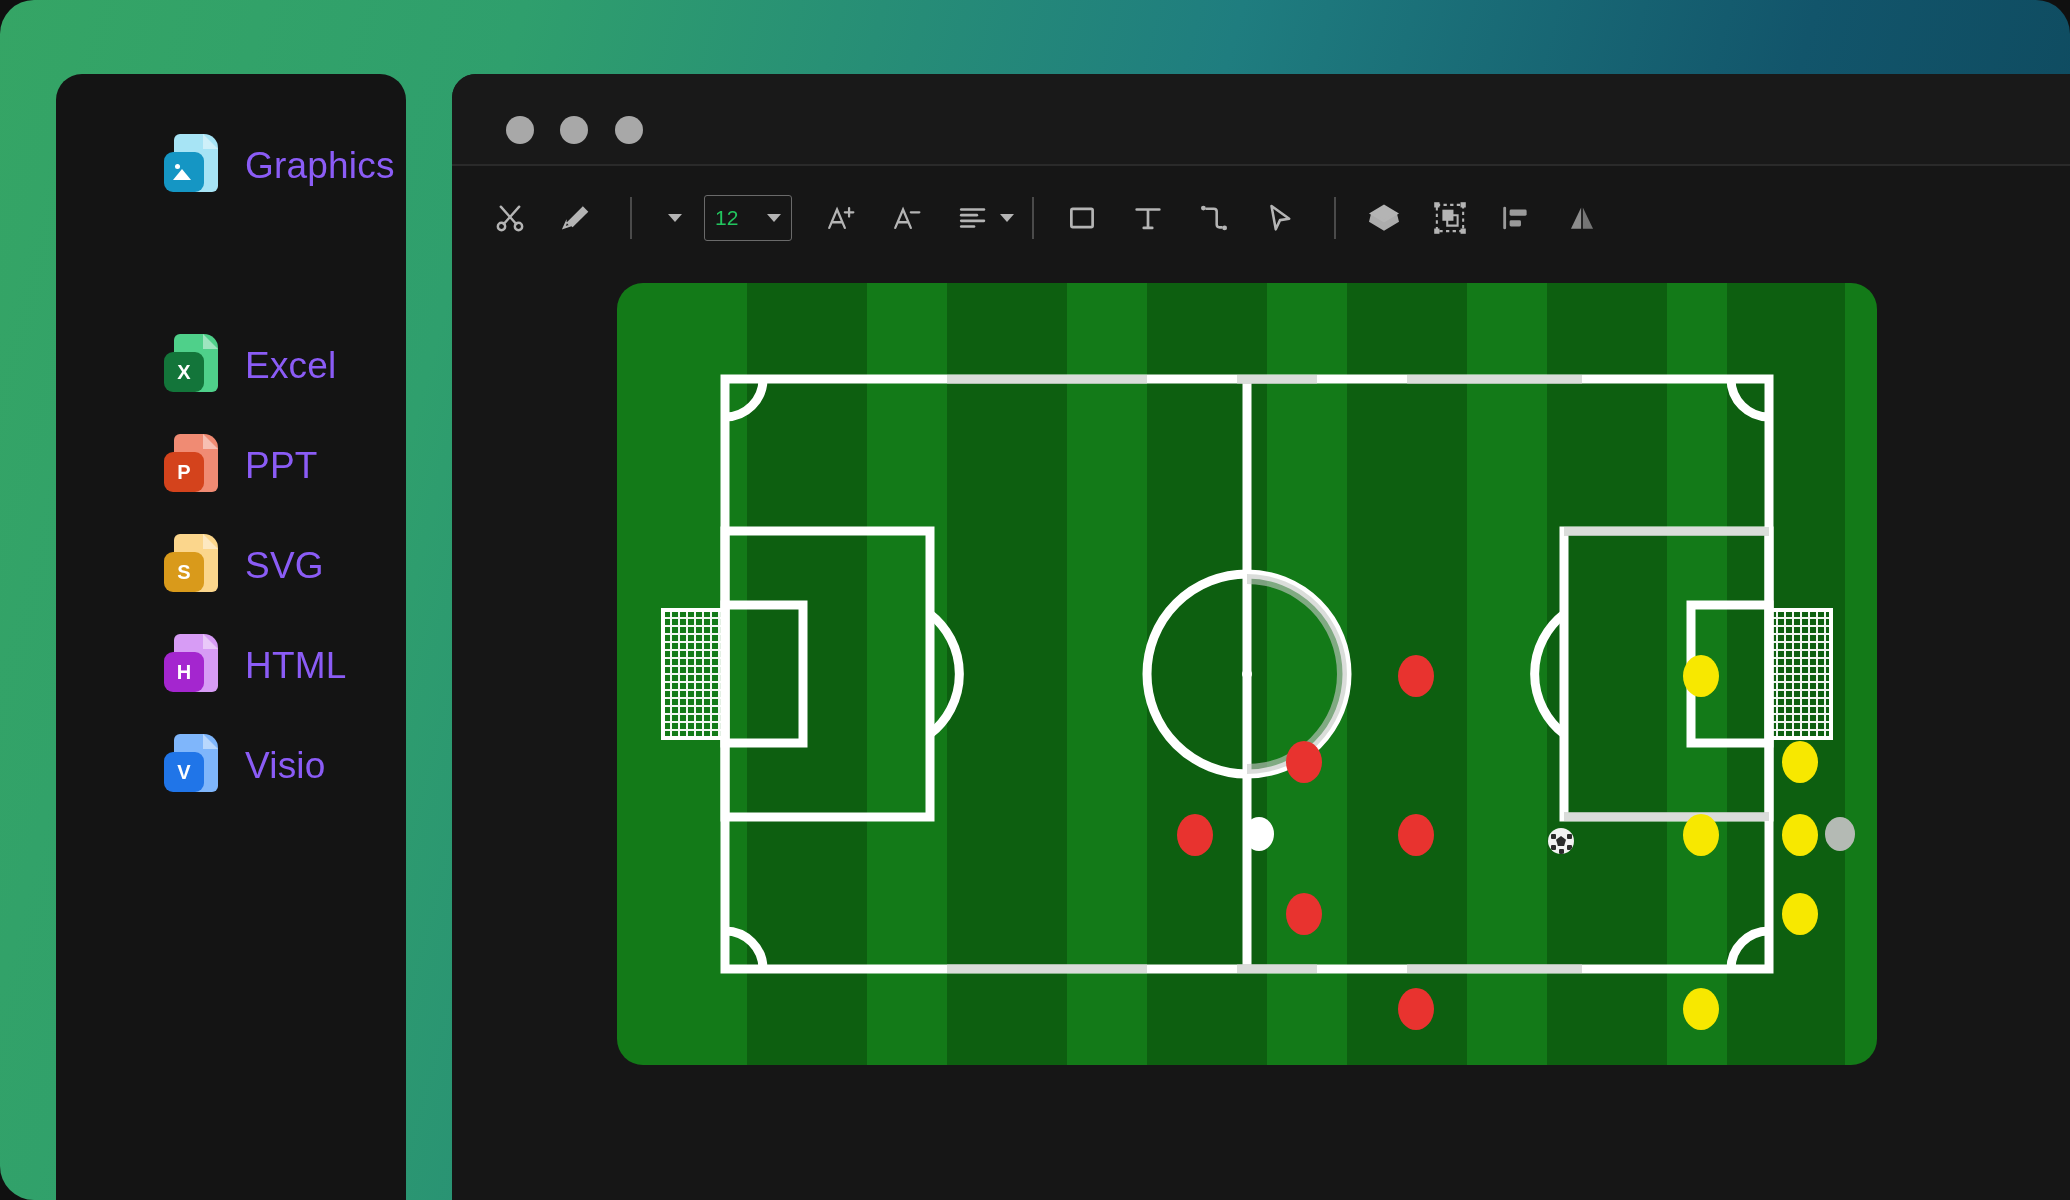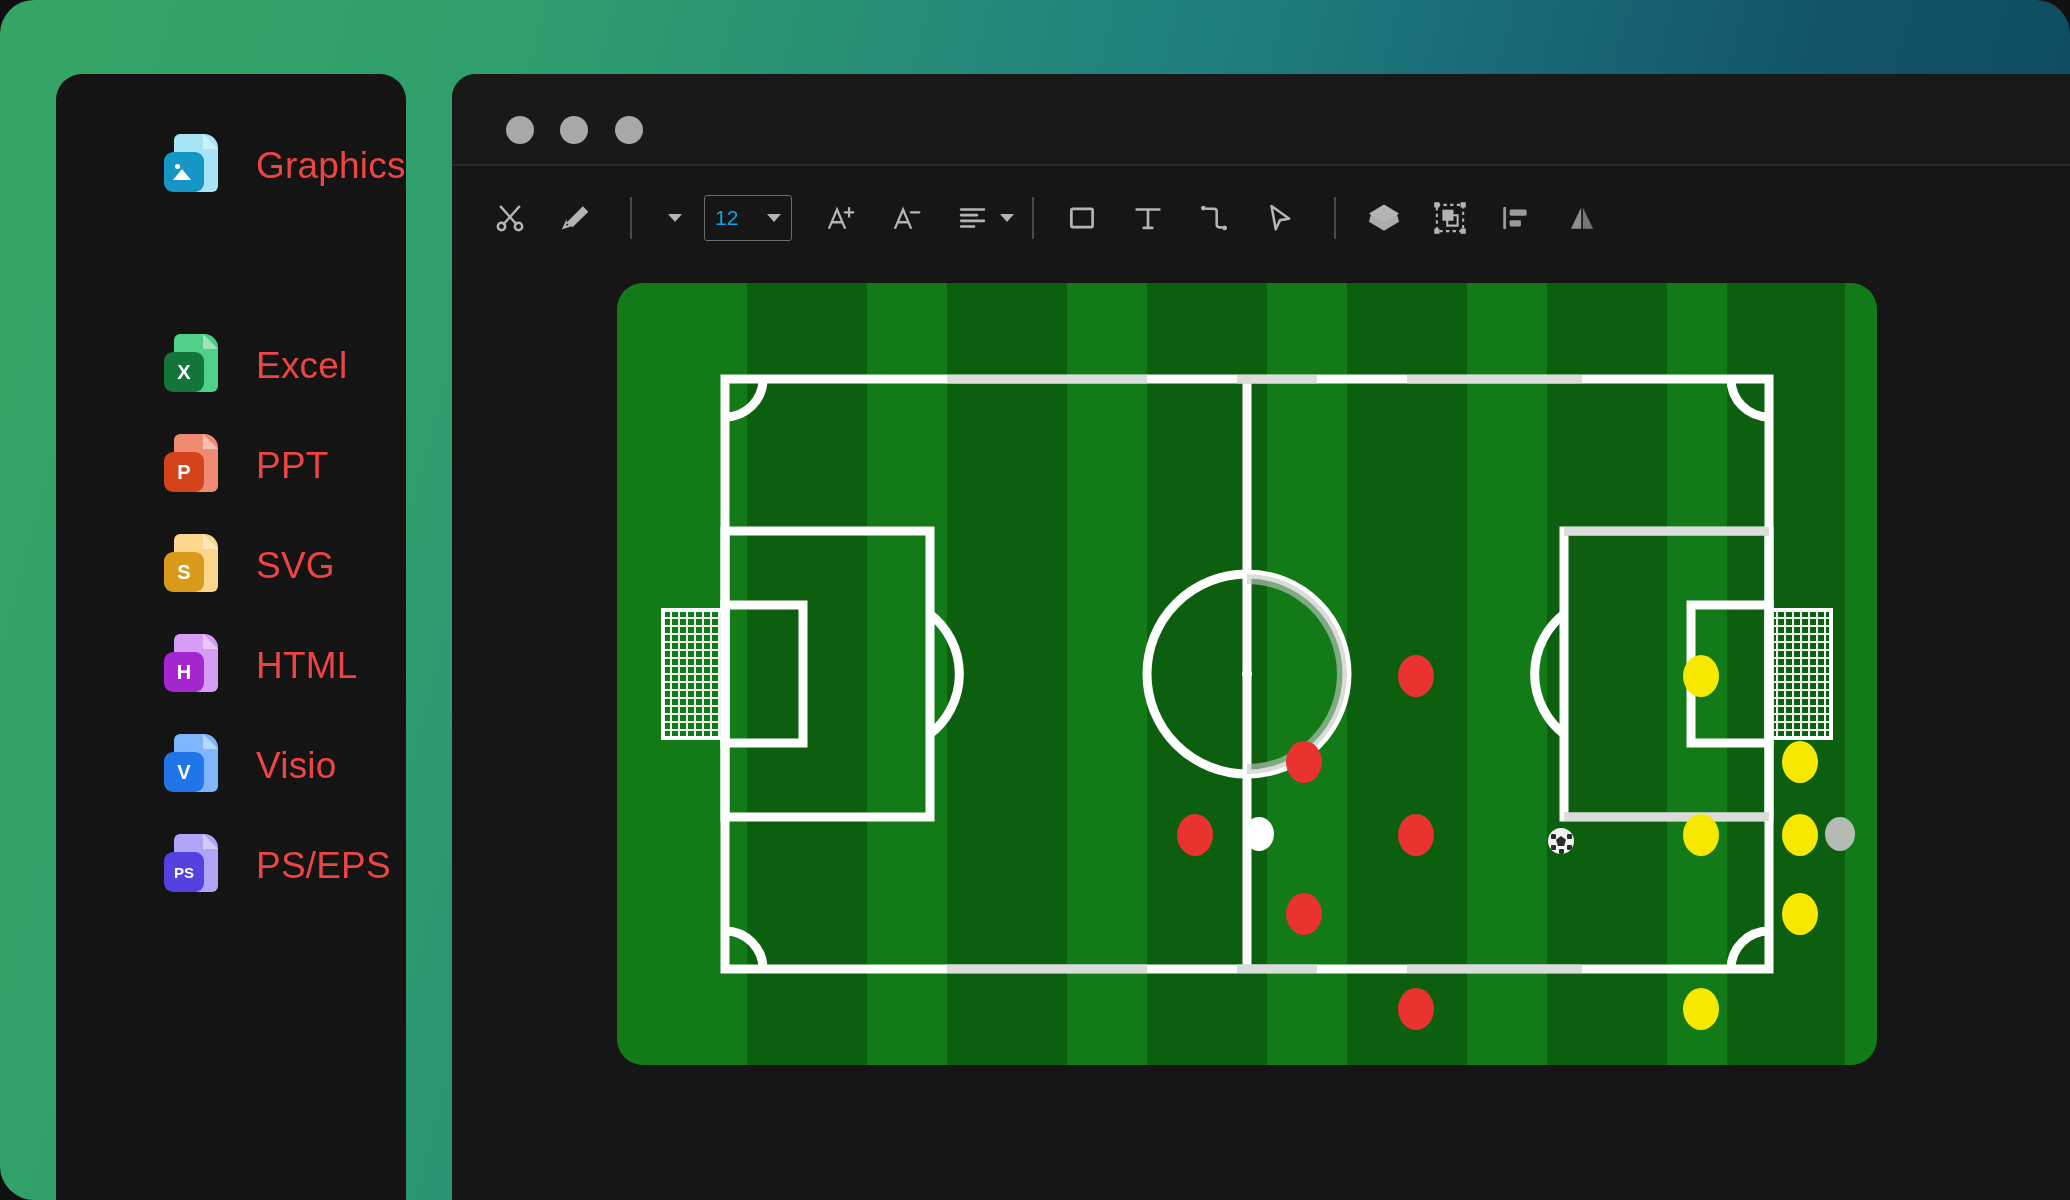--- a/index.html
+++ b/index.html
@@ -26,22 +26,22 @@
   }
   .side-item {
     position:absolute; left:0; width:350px; height:100px;
     display:flex; align-items:center;
   }
   .side-icon {
     width:72px; height:72px; margin-left:104px; margin-right:0;
     position:relative; flex:none;
   }
   .side-label {
-    color:#ef4444; font-size:37px; letter-spacing:.2px;
-    margin-left:24px; white-space:nowrap;
+    color:#8b5cf6; font-size:37px; letter-spacing:.2px;
+    margin-left:13px; white-space:nowrap;
   }
   
   .fi-back {
     position:absolute; left:14px; top:4px; width:44px; height:58px;
     border-radius:6px 14px 6px 6px;
   }
   .fi-fold {
     position:absolute; right:0; top:0; width:15px; height:15px;
     background:rgba(255,255,255,.45);
     clip-path:polygon(0 0,100% 100%,0 100%);
@@ -105,21 +105,21 @@
   .caret {
     width:0;height:0;border-left:7px solid transparent;border-right:7px solid transparent;
     border-top:8px solid #b4b4b4;
   }
   #fontcaret{margin:0 0 0 18px;flex:none;}
   #sizebox{
     width:88px;height:46px;background:#161616;border:1px solid #6a6a6a;border-radius:3px;
     display:flex;align-items:center;justify-content:space-between;padding:0 10px;
     margin-left:22px;flex:none;
   }
-  #sizebox span{color:#0ea5e9;font-size:21px;}
+  #sizebox span{color:#22c55e;font-size:21px;}
 
   
   #canvas{position:relative;height:984px;background:#161616;}
   #pitch{
     position:absolute; left:165px; top:13px; width:1260px; height:782px;
     background:#137a18; border-radius:26px; overflow:hidden;
   }
   .stripe{position:absolute;top:0;height:100%;background:#0d5f10;}
   
   #marks{position:absolute;left:0;top:0;width:1260px;height:782px;}
@@ -195,29 +195,20 @@
       <div class="side-label">HTML</div>
     </div>
     <div class="side-item" style="top: 642px;">
       <div class="side-icon">
         <div class="fi-back" style="background: rgb(127, 182, 251);">
           <div class="fi-fold"></div>
         </div>
         <div class="fi-badge" style="background: rgb(32, 117, 232);">V</div>
       </div>
       <div class="side-label">Visio</div>
-    </div>
-    <div class="side-item" style="top: 742px;">
-      <div class="side-icon">
-        <div class="fi-back" style="background: rgb(176, 164, 247);">
-          <div class="fi-fold"></div>
-        </div>
-        <div class="fi-badge sm" style="background: rgb(83, 66, 224);">PS</div>
-      </div>
-      <div class="side-label">PS/EPS</div>
     </div>
   </div>
 
 <div id="editor">
 
   <div id="titlebar">
     <div class="dot" id="dot1"></div>
     <div class="dot" id="dot2"></div>
     <div class="dot" id="dot3"></div>
     <div id="titlerule"></div>

